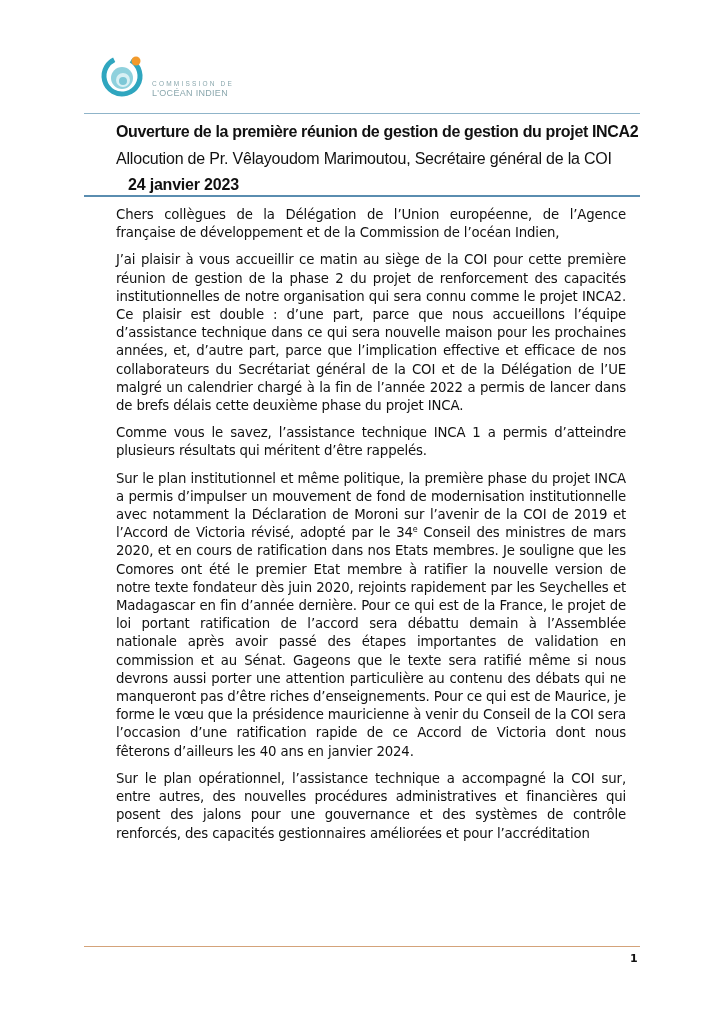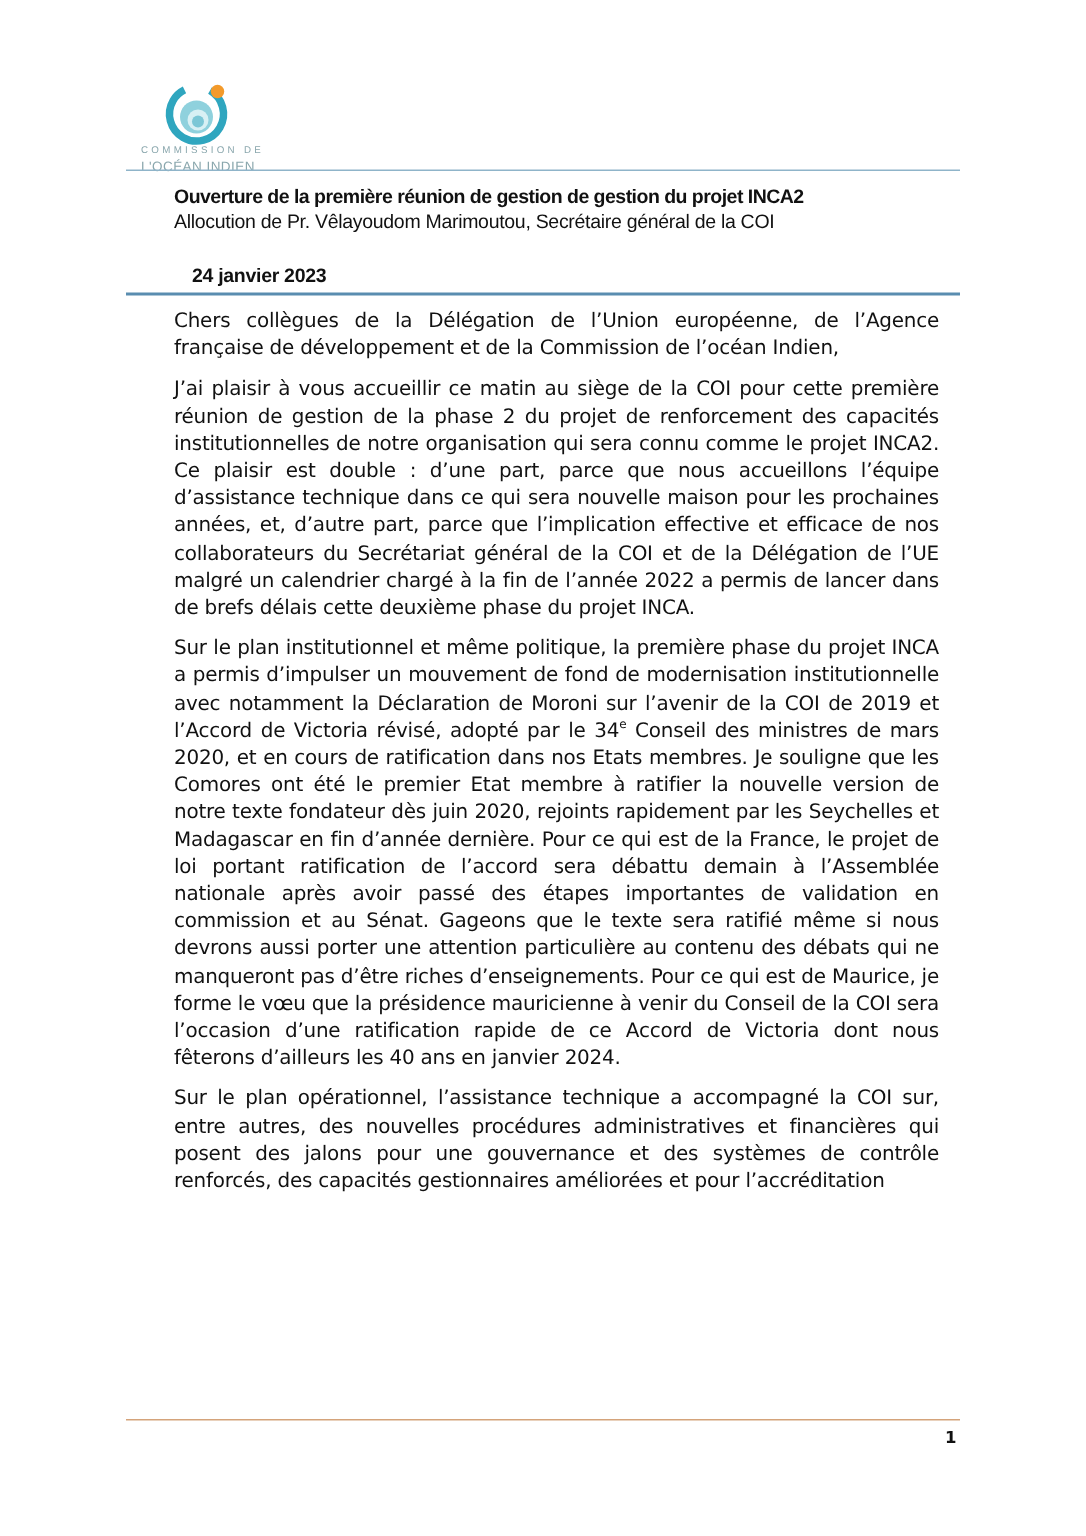--- a/index.html
+++ b/index.html
@@ -1,29 +1,29 @@
 <!DOCTYPE html>
 <html><head>
 <meta charset="utf-8">
 <style>
   html, body { margin: 0; padding: 0; background: #ffffff; }
   body { width: 724px; height: 1024px; position: relative; overflow: hidden; }
   .page { position: absolute; left: 0; top: 0; width: 724px; height: 1024px; background: #fff; }
 
-  .logo { position: absolute; left: 88px; top: 52px; display: flex; align-items: center; flex-direction: column; }
+  .logo { position: absolute; left: 100px; top: 52px; display: flex; align-items: flex-end; }
   .logo svg { width: 46px; height: 46px; display: block; }
   .logo-text { margin-left: 6px; color: #8aa7ad; font-family: "Liberation Sans", sans-serif; line-height: 1; }
   .logo-line1 { font-size: 6.5px; letter-spacing: 2.2px; }
   .logo-line2 { font-size: 9px; letter-spacing: 0.3px; margin-top: 2px; }
 
   .header-box { position: absolute; left: 84px; top: 113px; width: 556px; height: 84px;
     border-top: 1.5px solid #8fb4c9; border-bottom: 2px solid #5a8db0; box-sizing: border-box; }
-  .hline { position: absolute; left: 116px; font-family: "Liberation Sans", sans-serif; font-size: 13px; color: #111; }
+  .hline { position: absolute; left: 116px; font-family: "Liberation Sans", sans-serif; font-size: 16px; color: #111; }
   .hline.title { top: 123px; font-weight: bold; letter-spacing: -0.35px; }
-  .hline.author { top: 140px; letter-spacing: -0.2px; }
+  .hline.author { top: 150px; letter-spacing: -0.2px; }
   .hline.date { top: 176px; font-weight: bold; letter-spacing: -0.2px; margin-left: 12px; }
 
   .body { position: absolute; left: 116px; top: 206px; width: 522px;
     font-family: "DejaVu Sans", sans-serif; font-size: 13.3px; line-height: 18.2px; color: #111;
     text-align: justify; letter-spacing: -0.15px; }
   .body p { margin: 0 12px 9px 0; }
   .body sup { font-size: 8px; line-height: 0; vertical-align: super; }
 
   .footer-rule { position: absolute; left: 84px; top: 946px; width: 556px; height: 0;
     border-top: 1.5px solid #d4a37a; }
@@ -50,19 +50,20 @@
   </div>
 
   <div class="header-box"></div>
   <div class="hline title">Ouverture de la première réunion de gestion de gestion du projet INCA2</div>
   <div class="hline author">Allocution de Pr. Vêlayoudom Marimoutou, Secrétaire général de la COI</div>
   <div class="hline date">24 janvier 2023</div>
 
   <div class="body">
     <p>Chers collègues de la Délégation de l’Union européenne, de l’Agence française de développement et de la Commission de l’océan Indien,</p>
     <p>J’ai plaisir à vous accueillir ce matin au siège de la COI pour cette première réunion de gestion de la phase 2 du projet de renforcement des capacités institutionnelles de notre organisation qui sera connu comme le projet INCA2. Ce plaisir est double : d’une part, parce que nous accueillons l’équipe d’assistance technique dans ce qui sera nouvelle maison pour les prochaines années, et, d’autre part, parce que l’implication effective et efficace de nos collaborateurs du Secrétariat général de la COI et de la Délégation de l’UE malgré un calendrier chargé à la fin de l’année 2022 a permis de lancer dans de brefs délais cette deuxième phase du projet INCA.</p>
+    <p>Comme vous le savez, l’assistance technique INCA 1 a permis d’atteindre plusieurs résultats qui méritent d’être rappelés.</p>
     <p><span>Sur le plan institutionnel et même politique, la première phase du projet INCA a permis d’impulser un mouvement de fond de modernisation institutionnelle avec notamment la Déclaration de Moroni sur l’avenir de la COI de 2019 et l’Accord de Victoria révisé, adopté par le 34</span><sup>e</sup><span> Conseil des ministres de mars 2020, et en cours de ratification dans nos Etats membres. Je souligne que les Comores ont été le premier Etat membre à ratifier la nouvelle version de notre texte fondateur dès juin 2020, rejoints rapidement par les Seychelles et Madagascar en fin d’année dernière. Pour ce qui est de la France, le projet de loi portant ratification de l’accord sera débattu demain à l’Assemblée nationale après avoir passé des étapes importantes de validation en commission et au Sénat. Gageons que le texte sera ratifié même si nous devrons aussi porter une attention particulière au contenu des débats qui ne manqueront pas d’être riches d’enseignements. Pour ce qui est de Maurice, je forme le vœu que la présidence mauricienne à venir du Conseil de la COI sera l’occasion d’une ratification rapide de ce Accord de Victoria dont nous fêterons d’ailleurs les 40 ans en janvier 2024.</span></p>
     <p>Sur le plan opérationnel, l’assistance technique a accompagné la COI sur, entre autres, des nouvelles procédures administratives et financières qui posent des jalons pour une gouvernance et des systèmes de contrôle renforcés, des capacités gestionnaires améliorées et pour l’accréditation</p>
   </div>
 
   <div class="footer-rule"></div>
   <div class="page-num">1</div>
 </div>
 
 </body></html>

